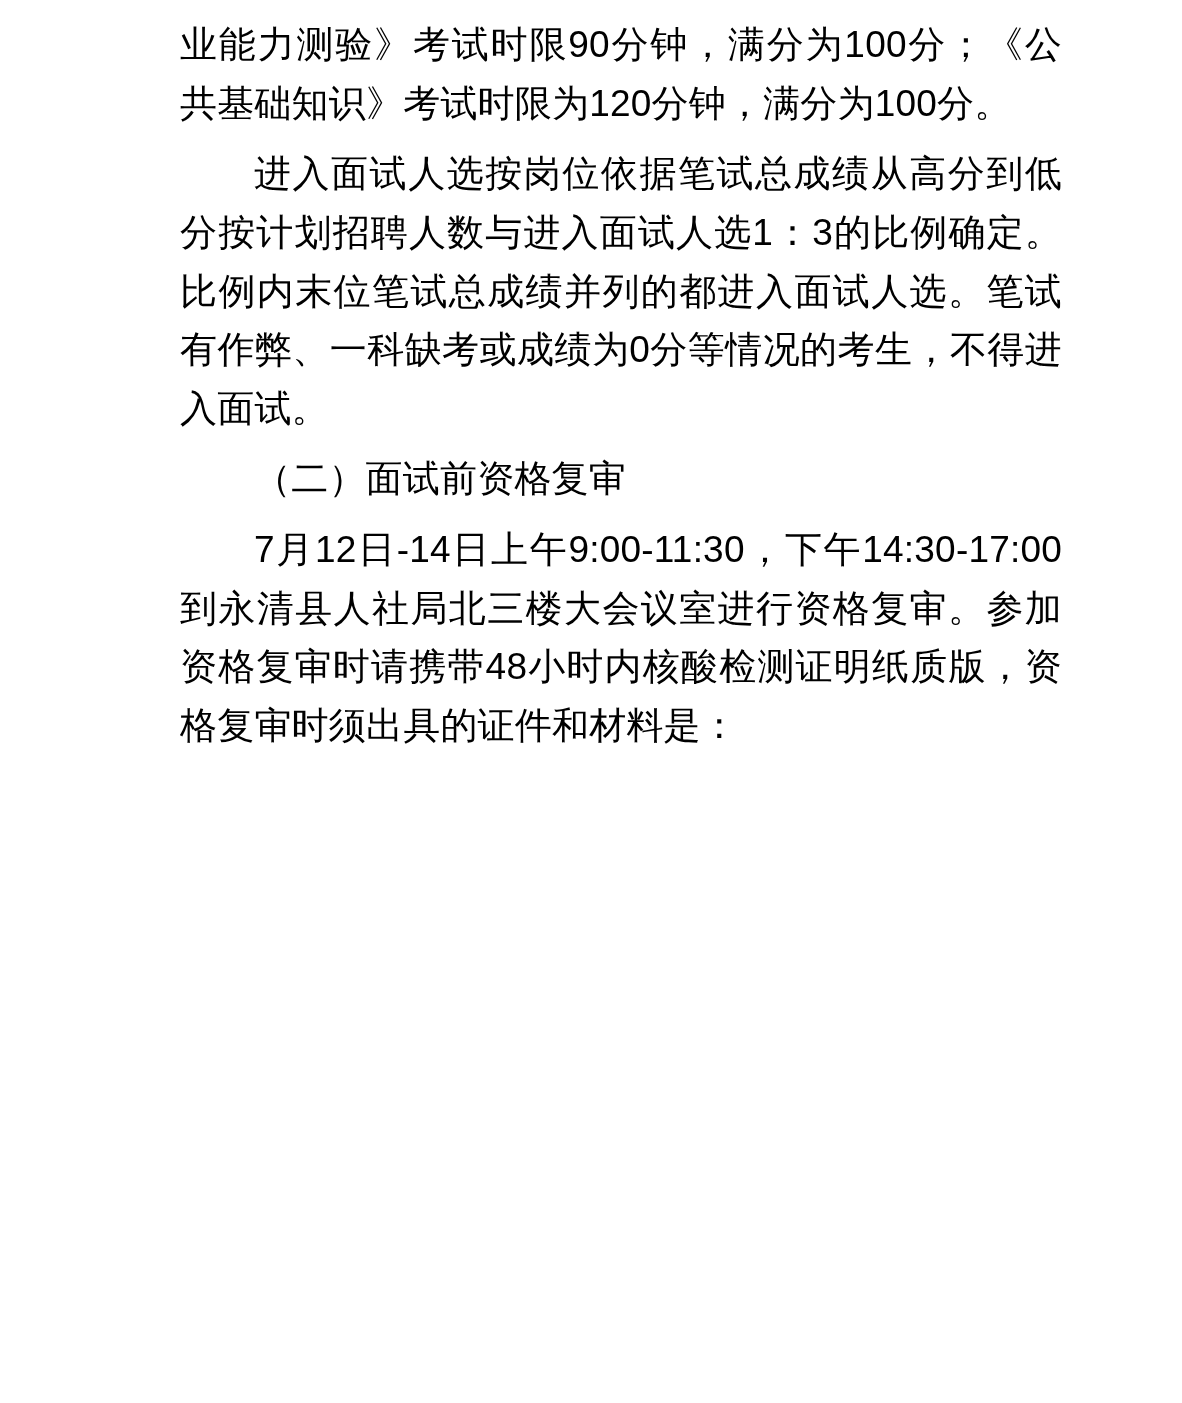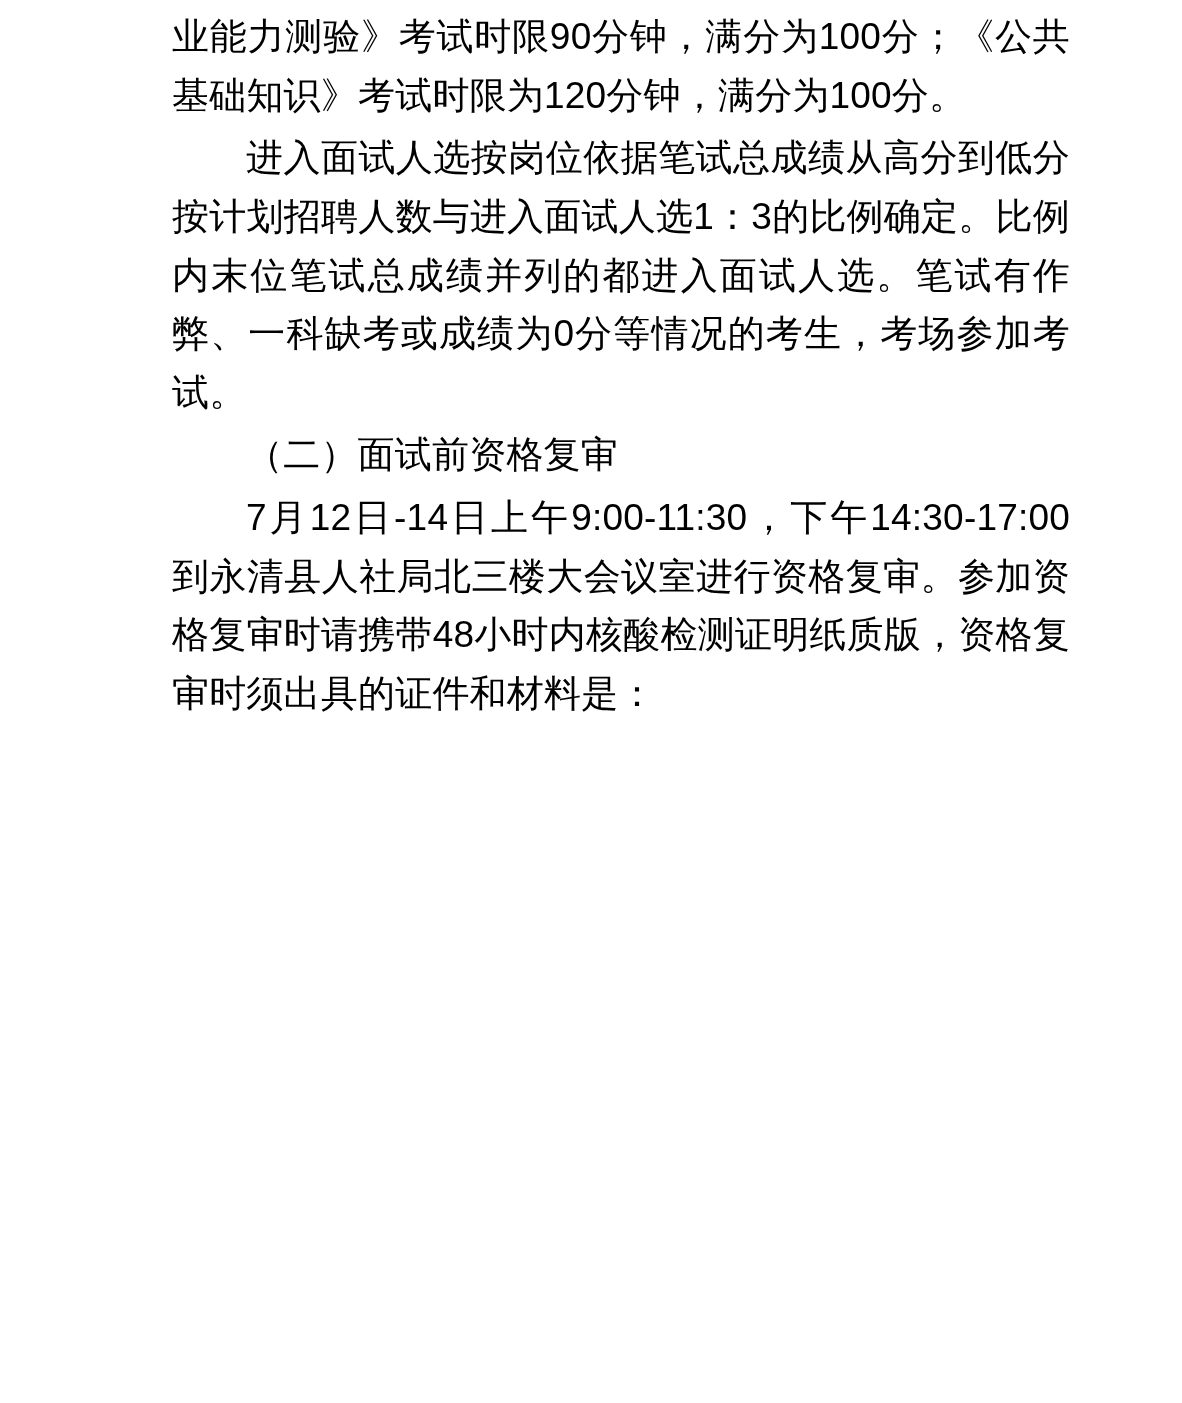--- a/index.html
+++ b/index.html
@@ -23,36 +23,36 @@
   }
   .doc-body {
     font-size: 37px;
     line-height: 1.585;
     letter-spacing: 0.2px;
     text-align: justify;
     text-justify: inter-ideograph;
     font-weight: 500;
   }
   .para {
-    margin: 4px;
+    margin: 12px;
     padding: 0;
     text-indent: 0;
   }
   .para.indent {
     text-indent: 2em;
   }
   .para.heading {
     text-indent: 2em;
     font-weight: 400;
   }
 </style>
 </head>
 <body>
 
 <div class="page">
   <div class="doc-body">
     <p class="para">业能力测验》考试时限90分钟，满分为100分；《公共基础知识》考试时限为120分钟，满分为100分。</p>
-    <p class="para indent">进入面试人选按岗位依据笔试总成绩从高分到低分按计划招聘人数与进入面试人选1：3的比例确定。比例内末位笔试总成绩并列的都进入面试人选。笔试有作弊、一科缺考或成绩为0分等情况的考生，考场参加考试。</p>
+    <p class="para indent">进入面试人选按岗位依据笔试总成绩从高分到低分按计划招聘人数与进入面试人选1：3的比例确定。比例内末位笔试总成绩并列的都进入面试人选。笔试有作弊、一科缺考或成绩为0分等情况的考生，不得进入面试。</p>
     <p class="para heading">（二）面试前资格复审</p>
     <p class="para indent">7月12日-14日上午9:00-11:30，下午14:30-17:00到永清县人社局北三楼大会议室进行资格复审。参加资格复审时请携带48小时内核酸检测证明纸质版，资格复审时须出具的证件和材料是：</p>
 
   </div>
 </div>
 
 </body></html>

